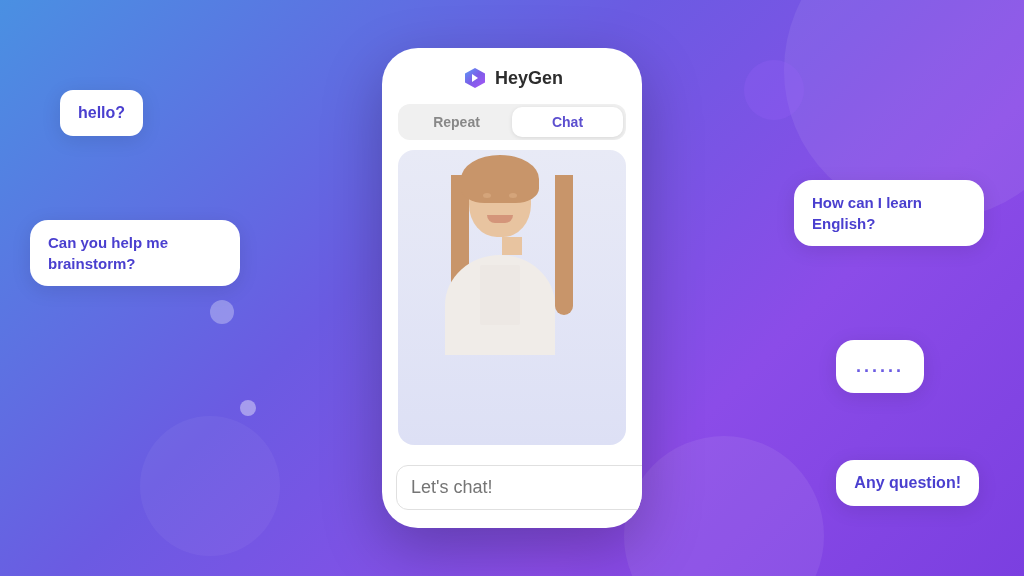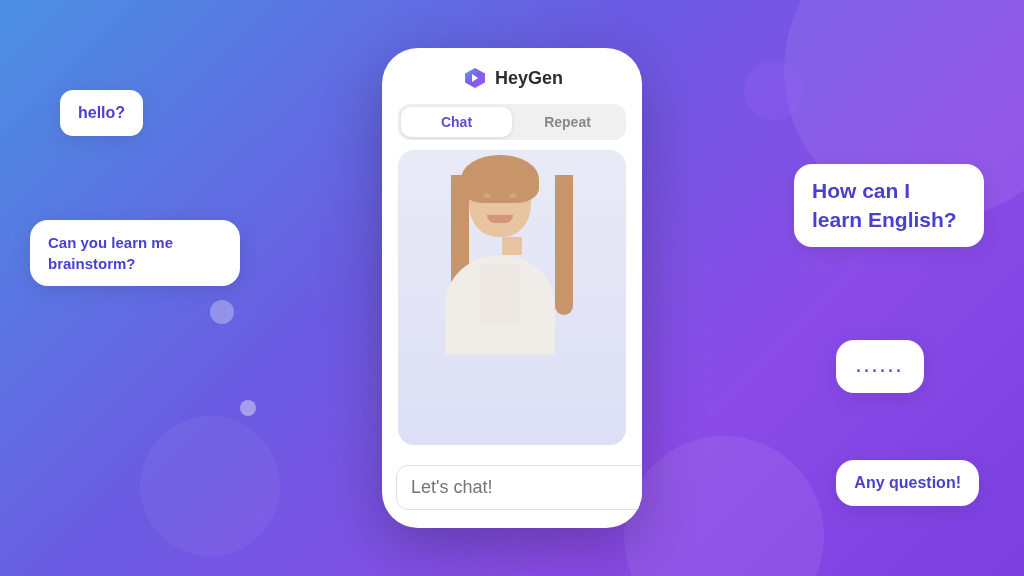--- a/index.html
+++ b/index.html
@@ -65,23 +65,23 @@
     }
 
     .bubble-brainstorm {
       top: 220px;
       left: 30px;
       font-size: 15px;
       max-width: 210px;
     }
 
     .bubble-english {
-      top: 164px;
+      top: 180px;
       right: 40px;
-      font-size: 21px;
+      font-size: 15px;
       max-width: 190px;
     }
 
     .bubble-dots {
       top: 340px;
       right: 100px;
       padding: 14px 20px;
       font-size: 18px;
       letter-spacing: 3px;
       color: #6b5be2;
@@ -277,21 +277,21 @@
 <div class="bg-circle bg-circle-1"></div>
 <div class="bg-circle bg-circle-2"></div>
 <div class="bg-circle bg-circle-3"></div>
 <div class="bg-circle bg-circle-4"></div>
 
 <div class="bubble bubble-hello">
   <span>hello?</span>
 </div>
 
 <div class="bubble bubble-brainstorm">
-  <span>Can you learn me brainstorm?</span>
+  <span>Can you help me brainstorm?</span>
 </div>
 
 <div class="bubble bubble-english">
   <span>How can I learn English?</span>
 </div>
 
 <div class="bubble bubble-dots">
   <span>......</span>
 </div>
 
@@ -312,25 +312,25 @@
             <stop offset="50%" stop-color="#7c5de8"></stop>
             <stop offset="100%" stop-color="#a855f7"></stop>
           </linearGradient>
         </defs>
       </svg>
       <span class="heygen-name">HeyGen</span>
     </div>
   </div>
 
   <div class="tabs">
+    <div class="tab tab-inactive">
+      <span>Repeat</span>
+    </div>
     <div class="tab tab-active">
       <span>Chat</span>
-    </div>
-    <div class="tab tab-inactive">
-      <span>Repeat</span>
     </div>
   </div>
 
   <div class="avatar-area">
 
     <div class="person-figure">
 
       <div style="position:relative; margin-top:15px; z-index:3;">
 
         <div style="position:absolute; top:10px; left:-18px; width:18px; height:140px; background:#c8956a; border-radius:0 0 10px 10px; z-index:1;"></div>

